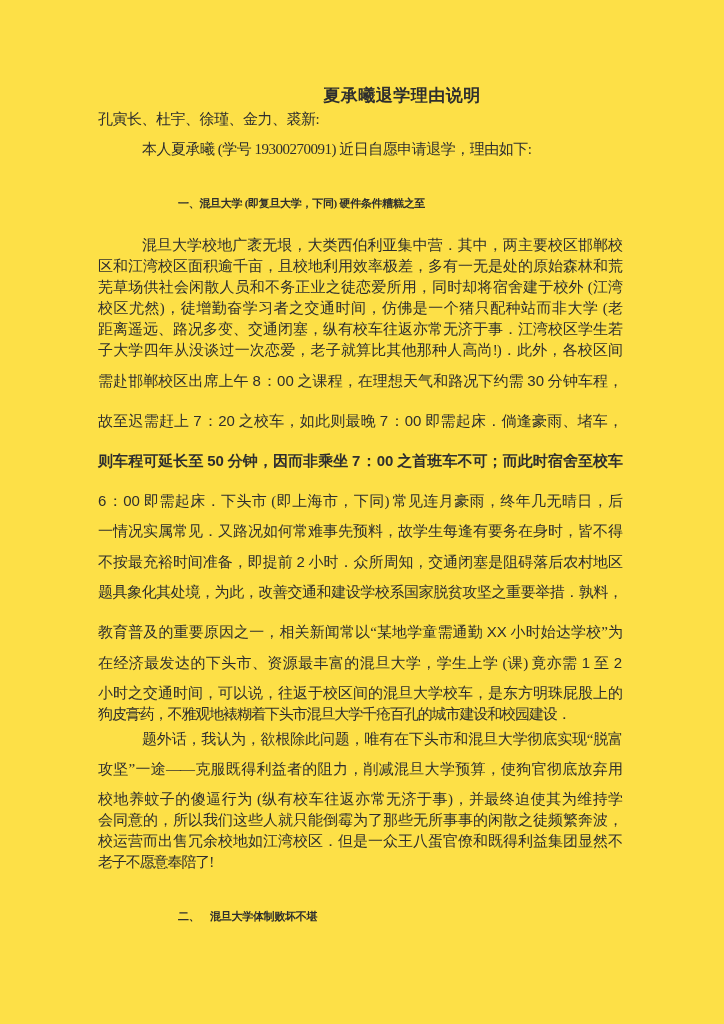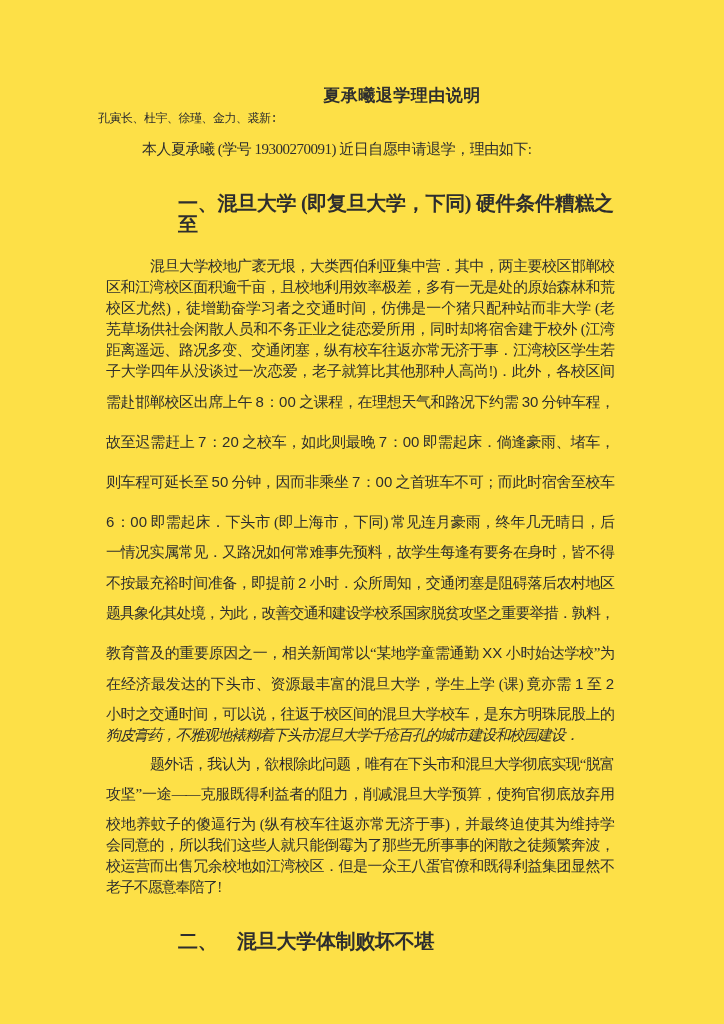--- a/index.html
+++ b/index.html
@@ -18,41 +18,40 @@
     margin: 0;
     font-size: 17px;
     font-weight: 700;
     line-height: 24px;
     text-align: center;
     padding-left: 84px;
     letter-spacing: 0.5px;
   }
   .salutation {
     margin: 1px 0 0 0;
-    font-size: 12px;
+    font-size: 15px;
     line-height: 21px;
     letter-spacing: -0.5px;
-    font-family: Liberation Mono, monospace;
   }
   .intro {
     margin: 9px 0 0 0;
     font-size: 15px;
     line-height: 21px;
     text-indent: 44px;
     letter-spacing: -0.5px;
   }
   .sec-heading {
     margin: 33px 0 21px 0;
-    font-size: 20px;
+    font-size: 11px;
     font-weight: 700;
     line-height: 21px;
     padding-left: 80px;
     letter-spacing: -0.3px;
   }
-  .para { margin: 8px; }
+  .para { margin: 0; }
   .line {
     font-size: 15px;
     line-height: 21px;
     letter-spacing: -1.1px;
     text-align: justify;
     text-align-last: justify;
   }
   .line.last { text-align-last: left; }
   .line.first { text-indent: 44px; }
   .num {
@@ -66,35 +65,35 @@
 
 <div class="page">
   <h1 class="doc-title">夏承曦退学理由说明</h1>
   <p class="salutation">孔寅长、杜宇、徐瑾、金力、裘新:</p>
   <p class="intro">本人夏承曦 (学号 19300270091) 近日自愿申请退学，理由如下:</p>
   <div id="sections">
       <h2 class="sec-heading">一、混旦大学 (即复旦大学，下同) 硬件条件糟糕之至</h2>
       <div class="para">
         <div class="line first" style="margin-top: 0px;">混旦大学校地广袤无垠，大类西伯利亚集中营．其中，两主要校区邯郸校</div>
         <div class="line" style="margin-top: 0px;">区和江湾校区面积逾千亩，且校地利用效率极差，多有一无是处的原始森林和荒</div>
+        <div class="line" style="margin-top: 0px;">芜草场供社会闲散人员和不务正业之徒恋爱所用，同时却将宿舍建于校外 (江湾</div>
         <div class="line" style="margin-top: 0px;">校区尤然)，徒增勤奋学习者之交通时间，仿佛是一个猪只配种站而非大学 (老</div>
-        <div class="line" style="margin-top: 0px;">芜草场供社会闲散人员和不务正业之徒恋爱所用，同时却将宿舍建于校外 (江湾</div>
         <div class="line" style="margin-top: 0px;">距离遥远、路况多变、交通闭塞，纵有校车往返亦常无济于事．江湾校区学生若</div>
         <div class="line" style="margin-top: 0px;">子大学四年从没谈过一次恋爱，老子就算比其他那种人高尚!)．此外，各校区间</div>
         <div class="line" style="margin-top: 9px;">需赴邯郸校区出席上午 <span class="num">8</span>：<span class="num">00</span> 之课程，在理想天气和路况下约需 <span class="num">30</span> 分钟车程，</div>
         <div class="line" style="margin-top: 18px;">故至迟需赶上 <span class="num">7</span>：<span class="num">20</span> 之校车，如此则最晚 <span class="num">7</span>：<span class="num">00</span> 即需起床．倘逢豪雨、堵车，</div>
-        <div class="line" style="margin-top: 18px;">则车程可延长至 <span class="num">50</span> 分钟，因而非乘坐 <span class="num">7</span>：<span class="num">00</span> 之首班车不可；而此时宿舍至校车</div>
+        <div class="line" style="margin-top: 18px; font-weight: bold;">则车程可延长至 <span class="num">50</span> 分钟，因而非乘坐 <span class="num">7</span>：<span class="num">00</span> 之首班车不可；而此时宿舍至校车</div>
         <div class="line" style="margin-top: 18px;"><span class="num">6</span>：<span class="num">00</span> 即需起床．下头市 (即上海市，下同) 常见连月豪雨，终年几无晴日，后</div>
         <div class="line" style="margin-top: 9px;">一情况实属常见．又路况如何常难事先预料，故学生每逢有要务在身时，皆不得</div>
         <div class="line" style="margin-top: 9px;">不按最充裕时间准备，即提前 <span class="num">2</span> 小时．众所周知，交通闭塞是阻碍落后农村地区</div>
         <div class="line" style="margin-top: 9px;">题具象化其处境，为此，改善交通和建设学校系国家脱贫攻坚之重要举措．孰料，</div>
         <div class="line" style="margin-top: 18px;">教育普及的重要原因之一，相关新闻常以“某地学童需通勤 <span class="num">XX</span> 小时始达学校”为</div>
         <div class="line" style="margin-top: 9px;">在经济最发达的下头市、资源最丰富的混旦大学，学生上学 (课) 竟亦需 <span class="num">1</span> 至 <span class="num">2</span></div>
         <div class="line" style="margin-top: 9px;">小时之交通时间，可以说，往返于校区间的混旦大学校车，是东方明珠屁股上的</div>
-        <div class="line last" style="margin-top: 0px; font-style: italic;">狗皮膏药，不雅观地裱糊着下头市混旦大学千疮百孔的城市建设和校园建设．</div>
+        <div class="line last" style="margin-top: 0px;">狗皮膏药，不雅观地裱糊着下头市混旦大学千疮百孔的城市建设和校园建设．</div>
       </div>
       <div class="para">
         <div class="line first" style="margin-top: 4px;">题外话，我认为，欲根除此问题，唯有在下头市和混旦大学彻底实现“脱富</div>
         <div class="line" style="margin-top: 9px;">攻坚”一途——克服既得利益者的阻力，削减混旦大学预算，使狗官彻底放弃用</div>
         <div class="line" style="margin-top: 9px;">校地养蚊子的傻逼行为 (纵有校车往返亦常无济于事)，并最终迫使其为维持学</div>
         <div class="line" style="margin-top: 0px;">会同意的，所以我们这些人就只能倒霉为了那些无所事事的闲散之徒频繁奔波，</div>
         <div class="line" style="margin-top: 0px;">校运营而出售冗余校地如江湾校区．但是一众王八蛋官僚和既得利益集团显然不</div>
         <div class="line last" style="margin-top: 0px;">老子不愿意奉陪了!</div>
       </div>
       <h2 class="sec-heading">二、　混旦大学体制败坏不堪</h2>

